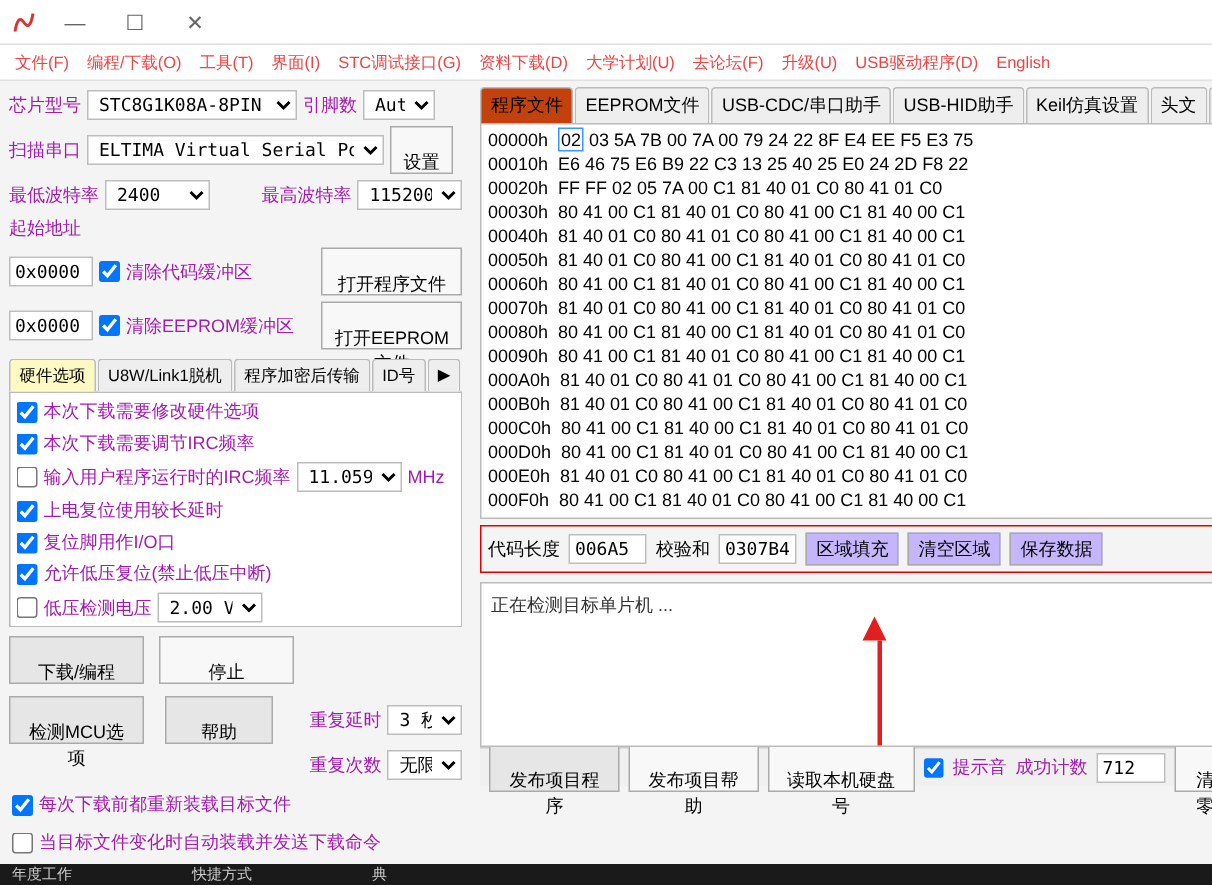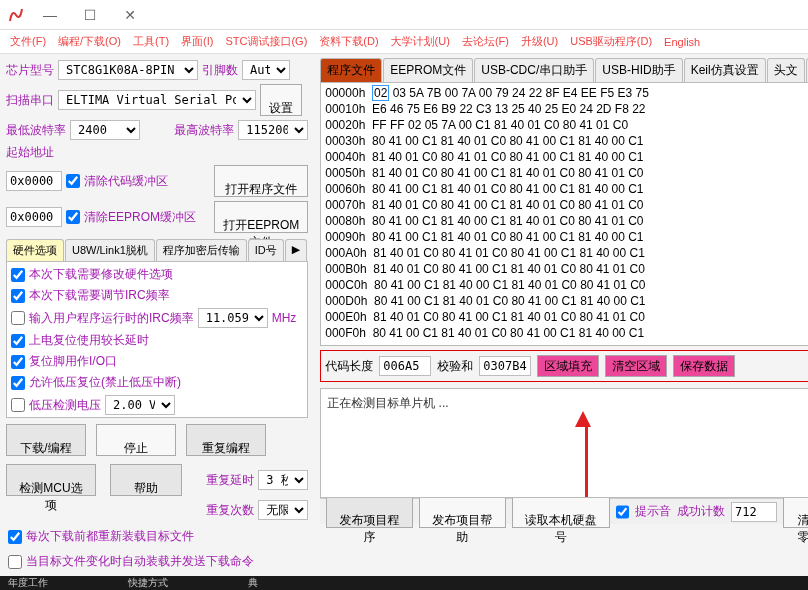--- a/index.html
+++ b/index.html
@@ -18,32 +18,32 @@
 select, input[type=text] { font-size: 12px; border: 1px solid #bdbdbd; background: #fff; padding: 1px 3px; height: 20px; font-family: Consolas, monospace; }
 .btn { font-size: 12px; border: 1px solid #aaa; background: #f8f8f8; padding: 15px 8px; height: 22px; cursor: default; }
 .btn.grey { background: #e6e6e6; }
 .tabs { display: flex; border-bottom: 1px solid #bbb; margin-top: 4px; font-size: 11px; }
 .tab { padding: 3px 6px; border: 1px solid #bbb; border-bottom: none; background: #eee; margin-right: 1px; border-radius: 3px 3px 0 0; cursor: default; white-space: nowrap; }
 .tab.active { background: #fef9c3; }
 .opts { border: 1px solid #bbb; border-top: none; background: #fff; height: 212px; overflow-y: auto; padding: 2px; }
 .optrow { display: flex; align-items: center; padding: 2px 2px; gap: 4px; font-size: 12px; }
 .chk { width: 14px; height: 14px; }
 .dlrow { display: flex; gap: 10px; margin: 6px 0; justify-content: flex-start; }
-.dlrow .btn { width: 80px; text-align: center; }
+.dlrow .btn { width: 90px; text-align: center; }
 .footerchk { margin-top: 4px; }
 .rtabs { display: flex; font-size: 12px; }
 .rtab { padding: 3px 6px; border: 1px solid #bbb; background: #eee; margin-right: 1px; border-radius: 3px 3px 0 0; cursor: default; white-space: nowrap; border-bottom: none; }
 .rtab.active { background: #c2410c; }
 .hexwrap { border: 1px solid #bbb; background: #fff; height: 264px; overflow: auto; font-family: Consolas, "Courier New", monospace; font-size: 12px; padding: 2px 4px; white-space: pre; position: relative; }
 .hexline { line-height: 16px; }
 .hexhl { border: 1px solid #3399ff; padding: 0 1px; }
 .redbox { border: 1px solid #d00; padding: 4px; margin-top: 4px; display: flex; align-items: center; gap: 6px; }
 .redbox .lbl2 { font-size: 12px; }
 .redbox input { width: 52px; font-family: Consolas, monospace; }
-.redbox .btn { background: #ec4899; padding: 2px 6px; text-align: center; }
+.redbox .btn { background: #c4b5fd; padding: 2px 6px; text-align: center; }
 .log { border: 1px solid #bbb; background: #fff; margin-top: 6px; height: 110px; padding: 6px; font-size: 12px; color: #333; position: relative; overflow: hidden; }
 .arrow { position: absolute; left: 260px; top: 22px; pointer-events: none; }
 .arrow .shaft { width: 3px; height: 72px; background: #e02020; margin: 0 auto; }
 .arrow .head { width: 0; height: 0; border-left: 8px solid transparent; border-right: 8px solid transparent; border-bottom: 16px solid #e02020; margin-left: -6px; }
 .bottombar { height: 26px; border-top: 1px solid #ccc; display: flex; align-items: center; padding: 0 6px; gap: 6px; background: #f0f0f0; }
 .bottombar .btn { height: 20px; }
 .blackbar { height: 14px; background: #1a1a1a; color: #ccc; font-size: 10px; display: flex; align-items: center; padding: 0 8px; gap: 80px; }
 </style>
 </head>
 <body>
@@ -160,21 +160,20 @@
         </div>
         <div class="optrow">
           <input type="checkbox" class="chk" checked="" style="">
           <span class="lbl">空闲状态时停止看门狗计数</span>
         </div>
       </div>
 
     <div class="dlrow">
       <button class="btn grey">下载/编程</button>
       <button class="btn">停止</button>
-      <button class="btn grey">重复编程</button>
     </div>
     <div class="row">
       <button class="btn grey" style="width:90px">检测MCU选项</button>
       <button class="btn grey" style="width:72px;margin-left:10px">帮助</button>
       <span style="flex:1"></span>
       <span class="lbl">重复延时</span>
       <select style="width:50px"><option>3 秒</option></select>
     </div>
     <div class="row">
       <span style="flex:1"></span>

